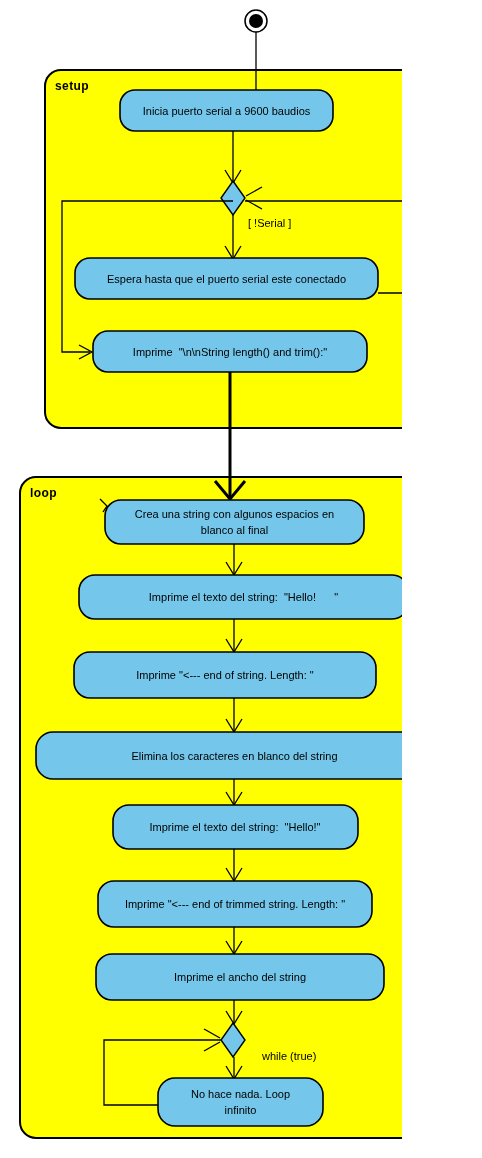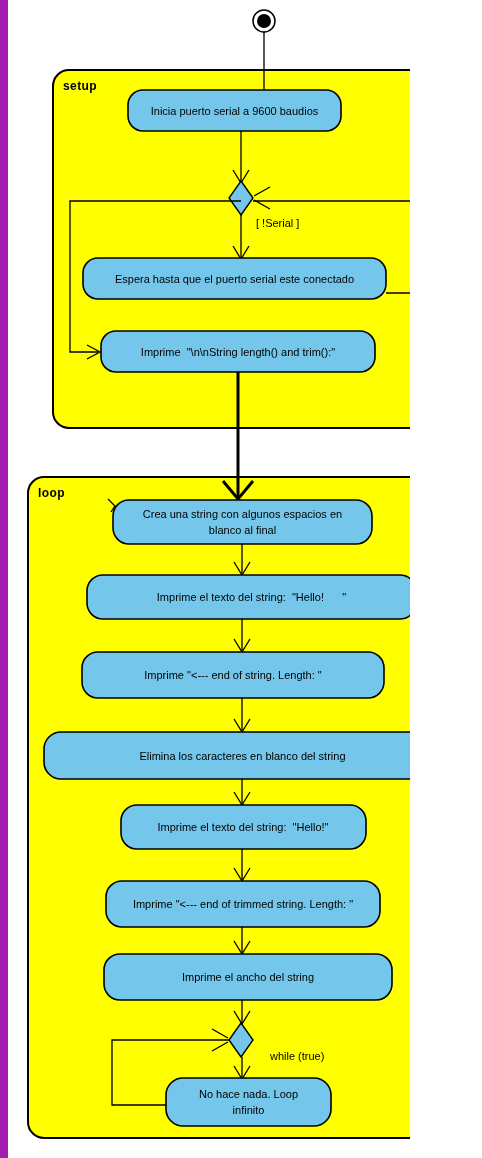--- a/index.html
+++ b/index.html
@@ -4,24 +4,23 @@
 <style>
   html, body {
     margin: 0;
     padding: 0;
     background: #ffffff;
   }
   #diagram-root {
     position: relative;
     width: 402px;
     height: 1158px;
-    background: #a21caf;
+    background: #d946ef;
     font-family: "Liberation Sans", sans-serif;
     overflow: hidden;
-    padding-left: 8px;
   }
   svg#uml {
     display: block;
     width: 482px;
     height: 1158px;
   }
   .partition-rect {
     fill: #ffff00;
     stroke: #000000;
     stroke-width: 2;

